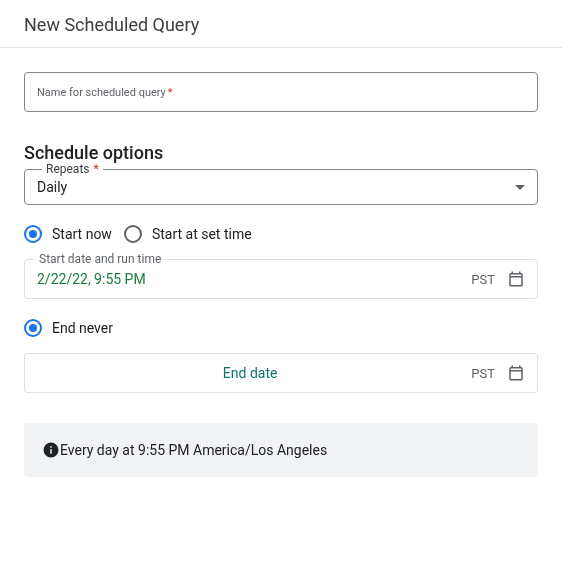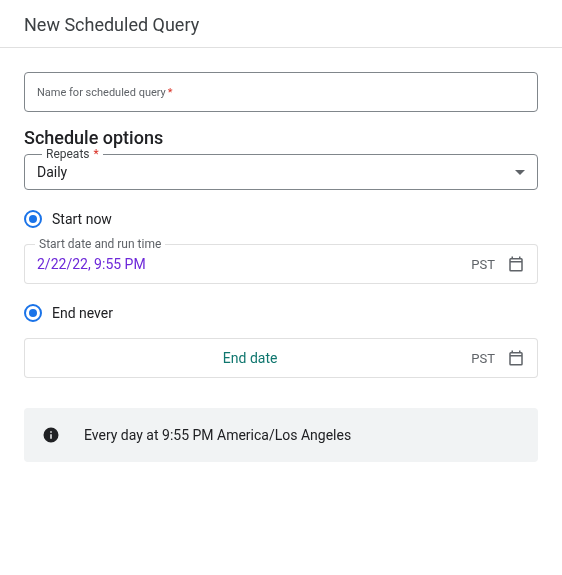--- a/index.html
+++ b/index.html
@@ -20,21 +20,21 @@
     .content {
       padding: 24px 24px 0;
     }
     .section-title {
       font-size: 18px;
       font-weight: 500;
       color: #202124;
       margin-bottom: 16px;
     }
     .section-title.schedule {
-      margin-top: 15px;
+      margin-top: 30px;
       margin-bottom: 6px;
     }
     .text-field {
       position: relative;
       width: 100%;
       border: 1px solid #80868b;
       border-radius: 4px;
       height: 40px;
       display: flex;
       align-items: center;
@@ -57,21 +57,21 @@
       padding: 0 4px;
       font-size: 12px;
       color: #5f6368;
     }
     .text-field .value {
       color: #202124;
       font-size: 14px;
       flex: 1;
     }
     .text-field .value.disabled {
-      color: #6d28d9;
+      color: #15803d;
     }
     .text-field .placeholder .req {
       color: #d93025;
       margin-left: 2px;
     }
     .floating-label .req {
       color: #d93025;
       margin-left: 1px;
     }
     .text-field .suffix {
@@ -151,21 +151,20 @@
     .date-field-wrap {
       margin-bottom: 8px;
     }
     .info-box {
       margin-top: 30px;
       background: #f1f3f4;
       border-radius: 4px;
       padding: 18px 18px;
       display: flex;
       align-items: center;
-      gap: 24px;
       font-size: 14px;
       color: #202124;
     }
     .info-box .info-icon {
       width: 18px; height: 18px;
       display: flex;
       align-items: center;
       justify-content: center;
     }
     .info-box .info-icon svg { width: 18px; height: 18px; fill: #202124; }
@@ -195,20 +194,24 @@
     <span class="value">Daily</span>
     <span class="caret"></span>
   </div>
 
   <div class="radio-row">
     <label class="radio selected">
       <span class="circle">
           <span class="dot"></span>
         </span>
       <span>Start now</span>
+    </label>
+    <label class="radio">
+      <span class="circle"></span>
+      <span>Start at set time</span>
     </label>
   </div>
 
   <div class="date-field-wrap">
     <div class="text-field disabled">
       <span class="floating-label">Start date and run time</span>
       <span class="value disabled">2/22/22, 9:55 PM</span>
       <span class="suffix">PST</span>
       <span class="cal-icon">
         <svg viewBox="0 0 24 24">

